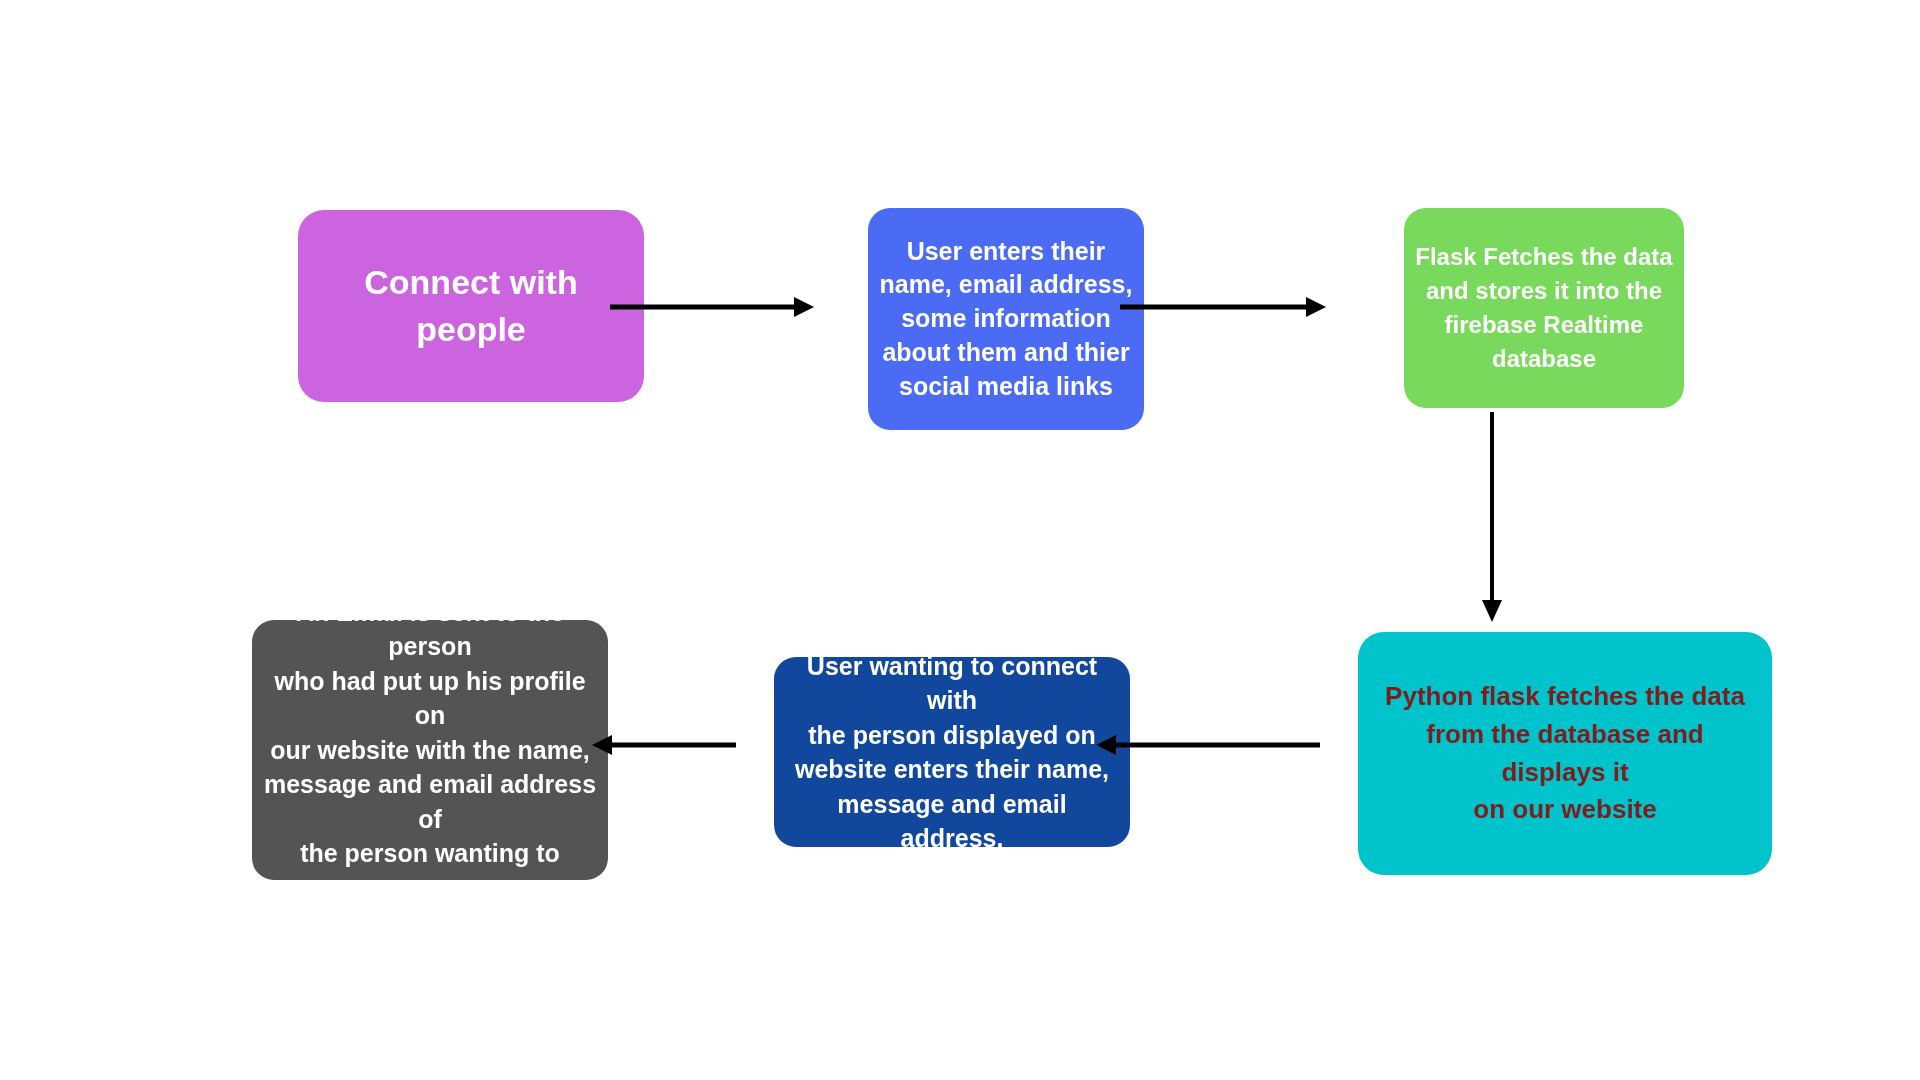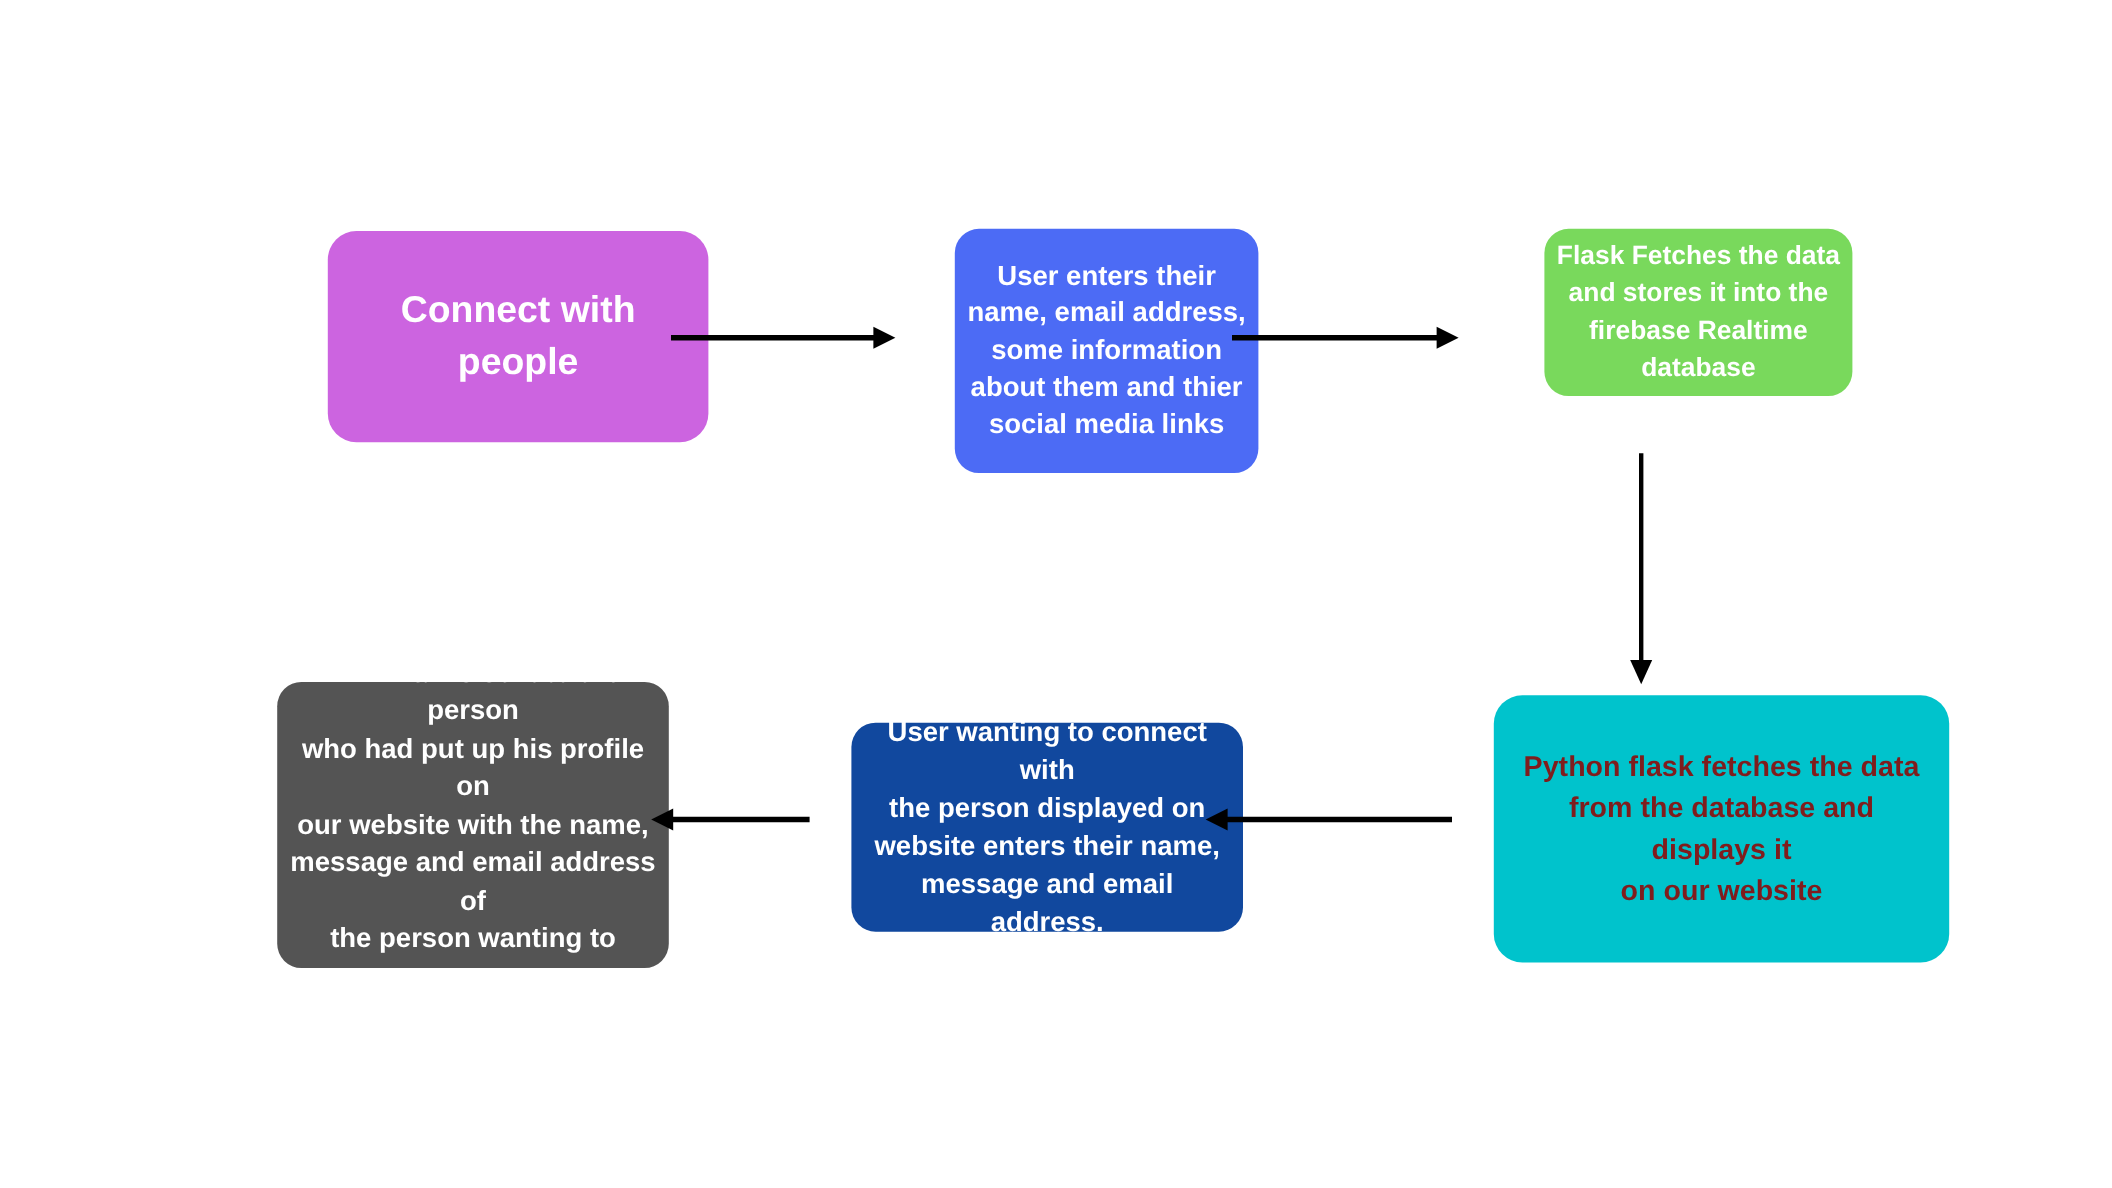--- a/index.html
+++ b/index.html
@@ -32,21 +32,21 @@
     display: block;
     width: 100%;
     white-space: pre-line;
   }
 
   
   #node-start      { left:262px;  top:210px;  width:346px; height:192px; border-radius:26px;
                      font-size:34px; line-height:1.38; padding:0 26px; }
   #node-user-input { left:832px;  top:208px;  width:276px; height:222px; border-radius:22px;
                      font-size:25px; line-height:1.35; padding:0 10px; }
-  #node-flask-store{ left:1368px; top:208px;  width:280px; height:152px; border-radius:22px;
+  #node-flask-store{ left:1368px; top:208px;  width:280px; height:200px; border-radius:22px;
                      font-size:24px; line-height:1.42; padding:0 10px; }
   #node-flask-fetch{ left:1322px; top:632px;  width:414px; height:243px; border-radius:26px;
                      font-size:26px; line-height:1.45; padding:0 14px; }
   #node-connect-req{ left:738px;  top:657px;  width:356px; height:190px; border-radius:22px;
                      font-size:25px; line-height:1.38; padding:0 12px; }
   #node-email-sent { left:216px;  top:620px;  width:356px; height:260px; border-radius:22px;
                      font-size:25px; line-height:1.38; padding:0 10px; }
 
   
   .arrow {

